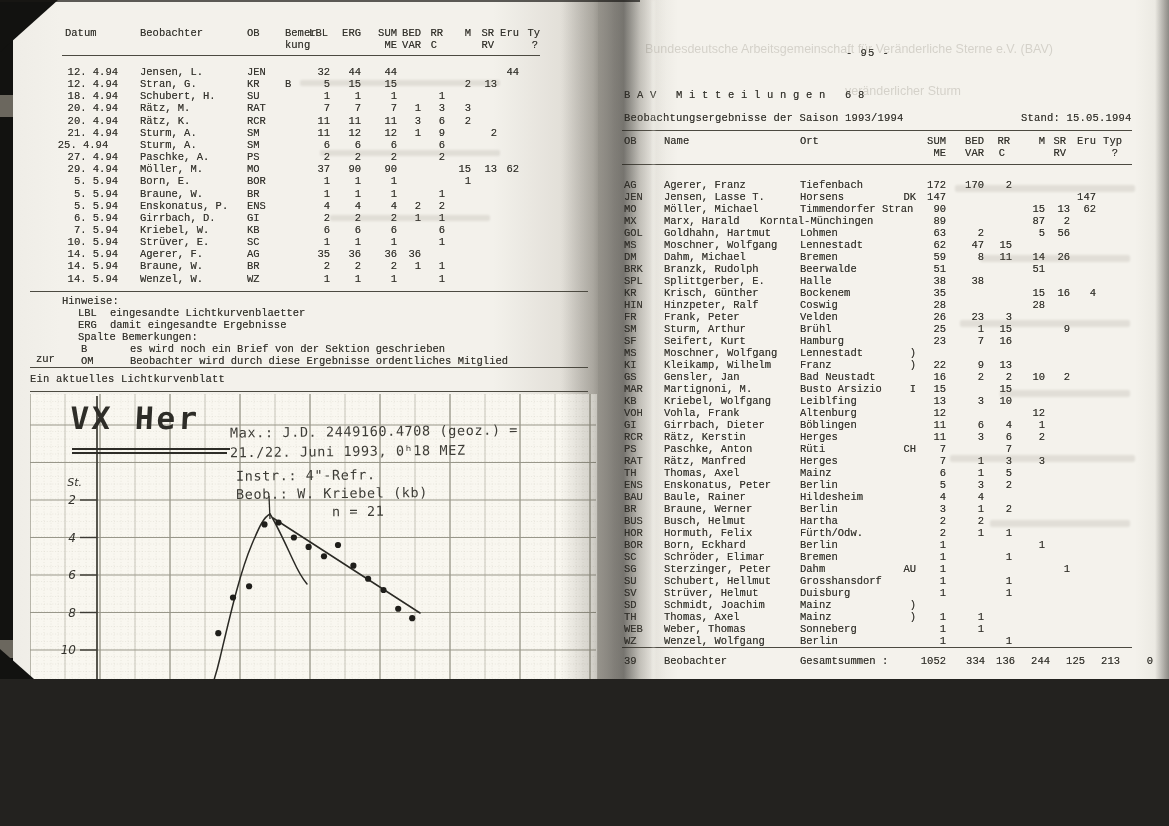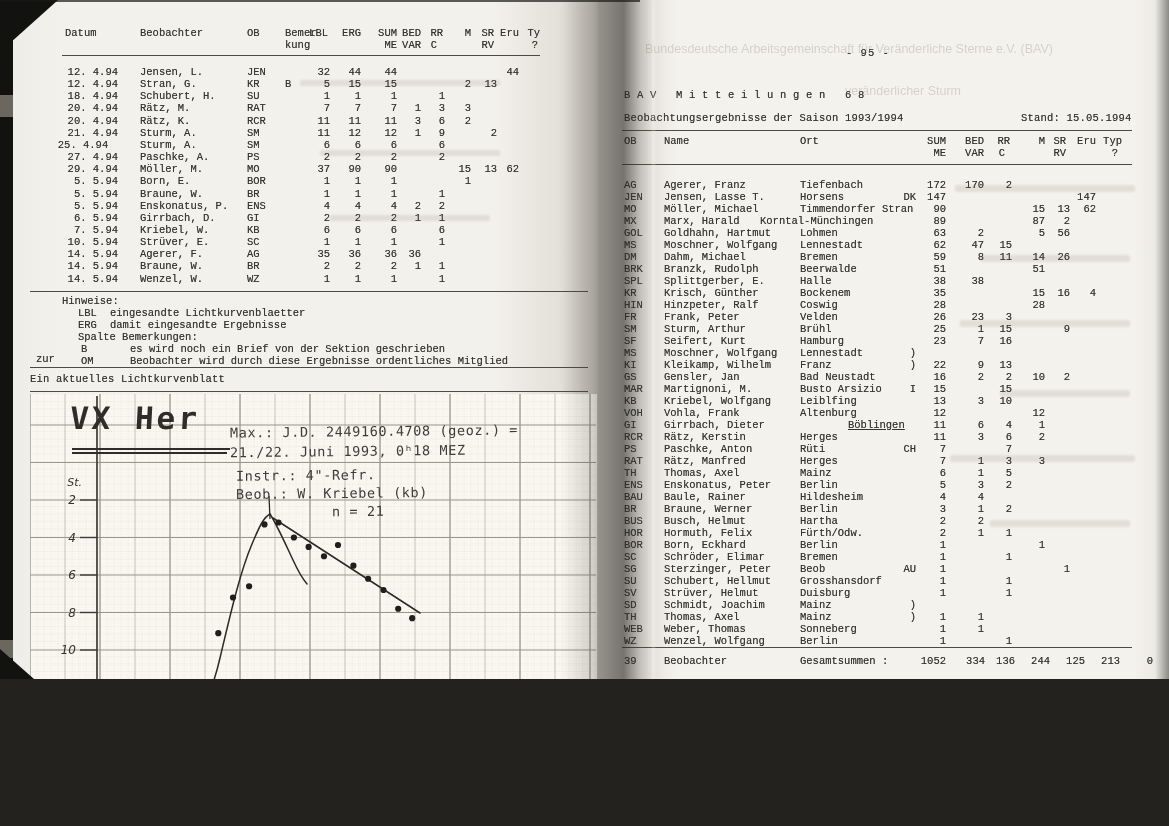--- a/index.html
+++ b/index.html
@@ -618,21 +618,21 @@
         <span class="cell r" style="left: 876px; width: 70px; top: 396px;">13</span>
         <span class="cell r" style="left: 914px; width: 70px; top: 396px;">3</span>
         <span class="cell r" style="left: 942px; width: 70px; top: 396px;">10</span>
         <span class="cell" style="left: 624px; top: 408px;">VOH</span>
         <span class="cell" style="left: 664px; top: 408px;">Vohla, Frank</span>
         <span class="cell" style="left: 800px; top: 408px;">Altenburg</span>
         <span class="cell r" style="left: 876px; width: 70px; top: 408px;">12</span>
         <span class="cell r" style="left: 975px; width: 70px; top: 408px;">12</span>
         <span class="cell" style="left: 624px; top: 420px;">GI</span>
         <span class="cell" style="left: 664px; top: 420px;">Girrbach, Dieter</span>
-        <span class="cell" style="left: 848px; top: 420px; text-decoration: underline;">Böblingen</span>
+        <span class="cell" style="left: 800px; top: 420px;">Böblingen</span>
         <span class="cell r" style="left: 876px; width: 70px; top: 420px;">11</span>
         <span class="cell r" style="left: 914px; width: 70px; top: 420px;">6</span>
         <span class="cell r" style="left: 942px; width: 70px; top: 420px;">4</span>
         <span class="cell r" style="left: 975px; width: 70px; top: 420px;">1</span>
         <span class="cell" style="left: 624px; top: 432px;">RCR</span>
         <span class="cell" style="left: 664px; top: 432px;">Rätz, Kerstin</span>
         <span class="cell" style="left: 800px; top: 432px;">Herges</span>
         <span class="cell r" style="left: 876px; width: 70px; top: 432px;">11</span>
         <span class="cell r" style="left: 914px; width: 70px; top: 432px;">3</span>
         <span class="cell r" style="left: 942px; width: 70px; top: 432px;">6</span>
@@ -689,21 +689,21 @@
         <span class="cell" style="left: 800px; top: 540px;">Berlin</span>
         <span class="cell r" style="left: 876px; width: 70px; top: 540px;">1</span>
         <span class="cell r" style="left: 975px; width: 70px; top: 540px;">1</span>
         <span class="cell" style="left: 624px; top: 552px;">SC</span>
         <span class="cell" style="left: 664px; top: 552px;">Schröder, Elimar</span>
         <span class="cell" style="left: 800px; top: 552px;">Bremen</span>
         <span class="cell r" style="left: 876px; width: 70px; top: 552px;">1</span>
         <span class="cell r" style="left: 942px; width: 70px; top: 552px;">1</span>
         <span class="cell" style="left: 624px; top: 564px;">SG</span>
         <span class="cell" style="left: 664px; top: 564px;">Sterzinger, Peter</span>
-        <span class="cell" style="left: 800px; top: 564px;">Beob</span>
+        <span class="cell" style="left: 800px; top: 564px;">Dahm</span>
         <span class="cell r" style="left: 846px; width: 70px; top: 564px;">AU</span>
         <span class="cell r" style="left: 876px; width: 70px; top: 564px;">1</span>
         <span class="cell r" style="left: 1000px; width: 70px; top: 564px;">1</span>
         <span class="cell" style="left: 624px; top: 576px;">SU</span>
         <span class="cell" style="left: 664px; top: 576px;">Schubert, Hellmut</span>
         <span class="cell" style="left: 800px; top: 576px;">Grosshansdorf</span>
         <span class="cell r" style="left: 876px; width: 70px; top: 576px;">1</span>
         <span class="cell r" style="left: 942px; width: 70px; top: 576px;">1</span>
         <span class="cell" style="left: 624px; top: 588px;">SV</span>
         <span class="cell" style="left: 664px; top: 588px;">Strüver, Helmut</span>

